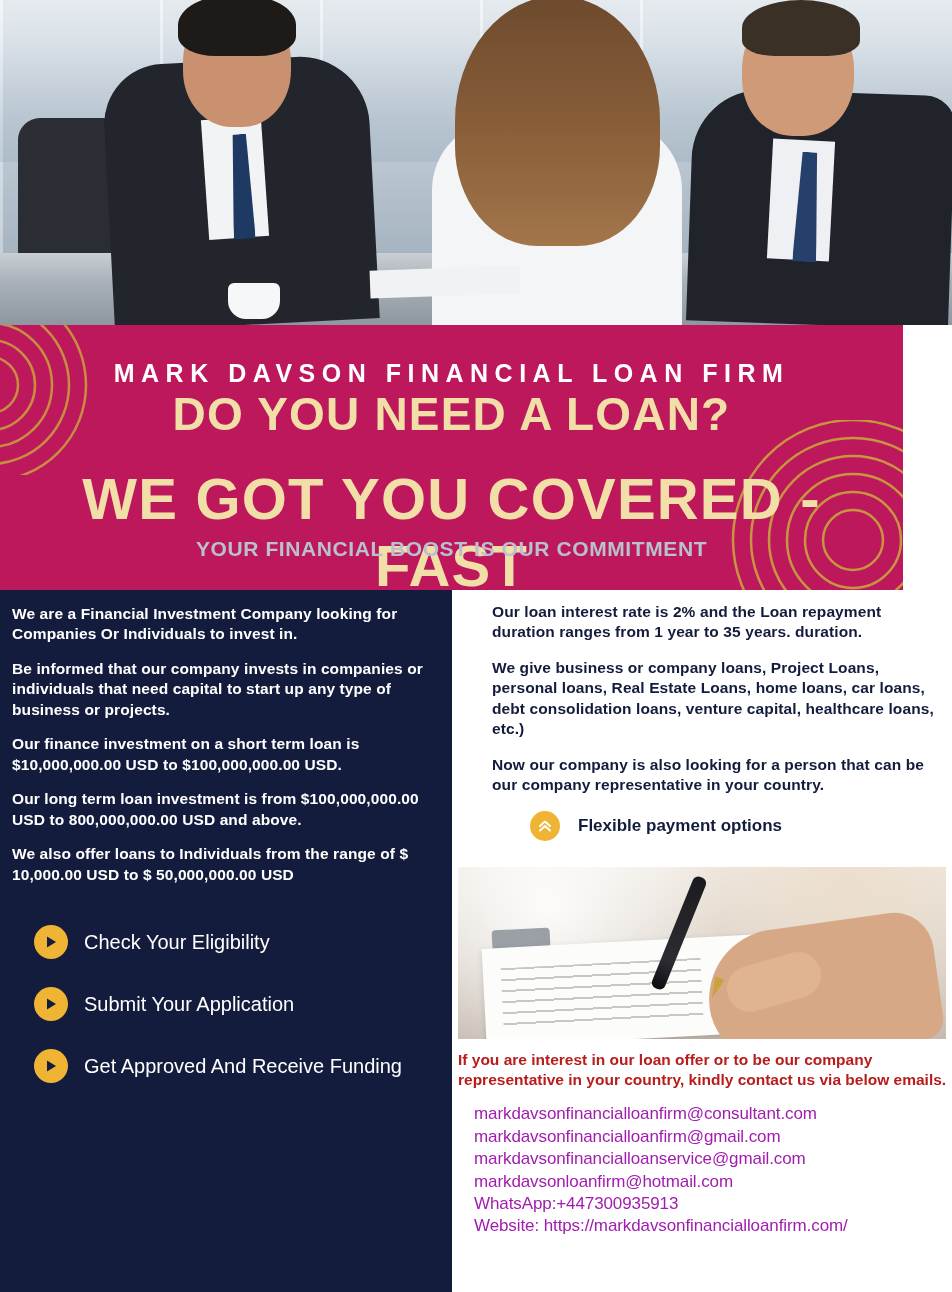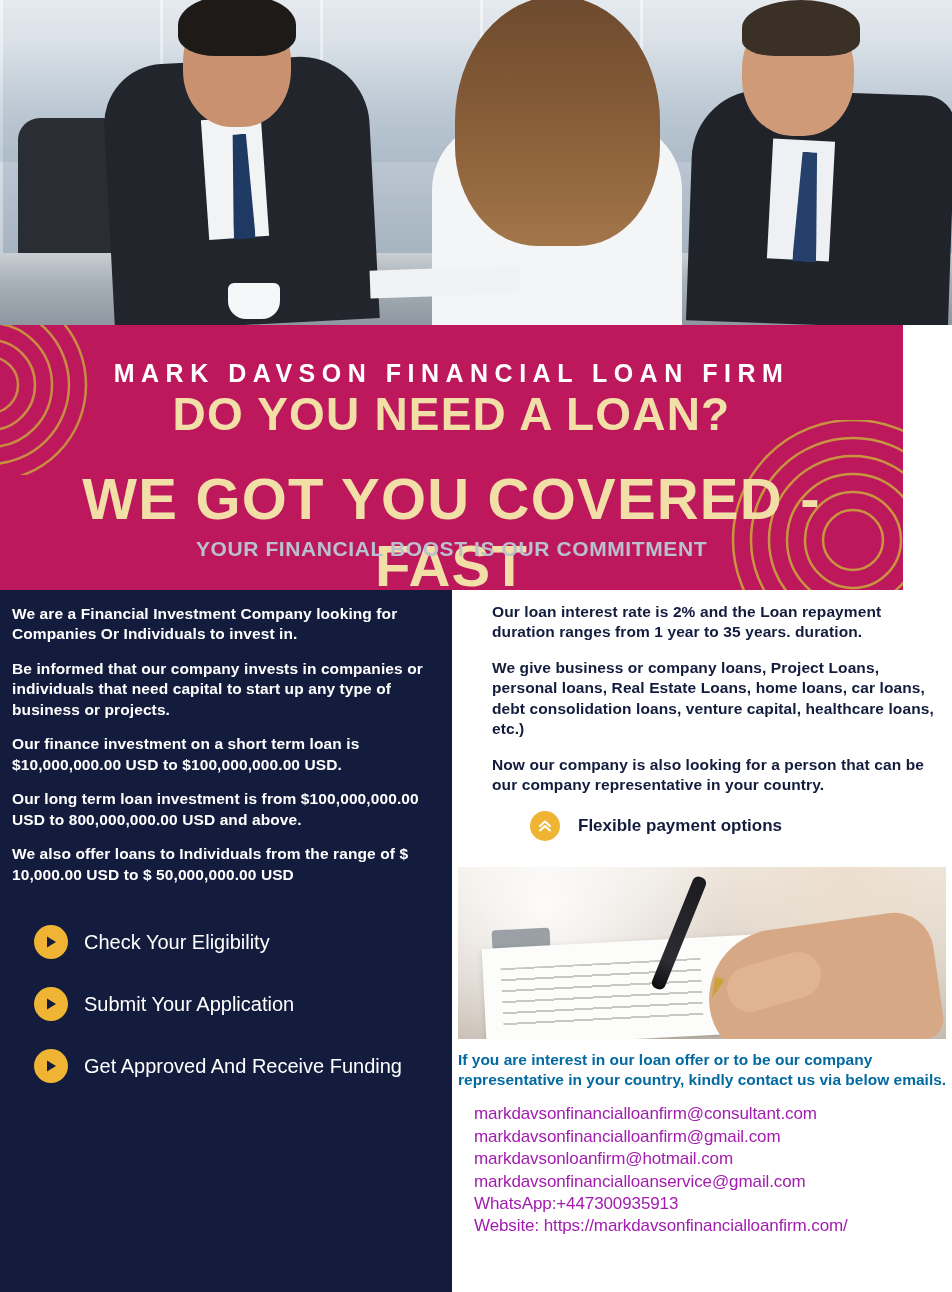--- a/index.html
+++ b/index.html
@@ -272,21 +272,21 @@
     position: absolute; left: 253px; top: 110px; width: 10px; height: 22px;
     background: #c9a23c; transform: rotate(22deg);
     clip-path: polygon(0 0, 100% 0, 50% 100%);
   }
 
   .contact-block {
     position: absolute; left: 6px; top: 460px; width: 492px;
   }
   .contact-intro {
     font-size: 15.5px; font-weight: 700; line-height: 1.3;
-    color: #0369a1; margin-bottom: 13px;
+    color: #b91c1c; margin-bottom: 13px;
   }
   .emails { padding-left: 16px; }
   .emails li {
     list-style: none;
     font-size: 17px;
     line-height: 1.32;
     color: #a21caf;
     letter-spacing: -.1px;
   }
 </style>
@@ -407,21 +407,21 @@
       <div class="ph2-thumb"></div>
       <div class="ph2-pen"></div>
       <div class="ph2-pen-tip"></div>
     </div>
 
     <div class="contact-block">
       <div class="contact-intro">If you are interest in our loan offer or to be our company representative in your country, kindly contact us via below emails.</div>
       <ul class="emails">
         <li>markdavsonfinancialloanfirm@consultant.com</li>
         <li>markdavsonfinancialloanfirm@gmail.com</li>
+        <li>markdavsonfinancialloanservice@gmail.com</li>
         <li>markdavsonloanfirm@hotmail.com</li>
-        <li>markdavsonfinancialloanservice@gmail.com</li>
         <li>WhatsApp:+447300935913</li>
         <li>Website: https://markdavsonfinancialloanfirm.com/</li>
       </ul>
     </div>
   </div>
 
 </div>
 
 </body></html>

